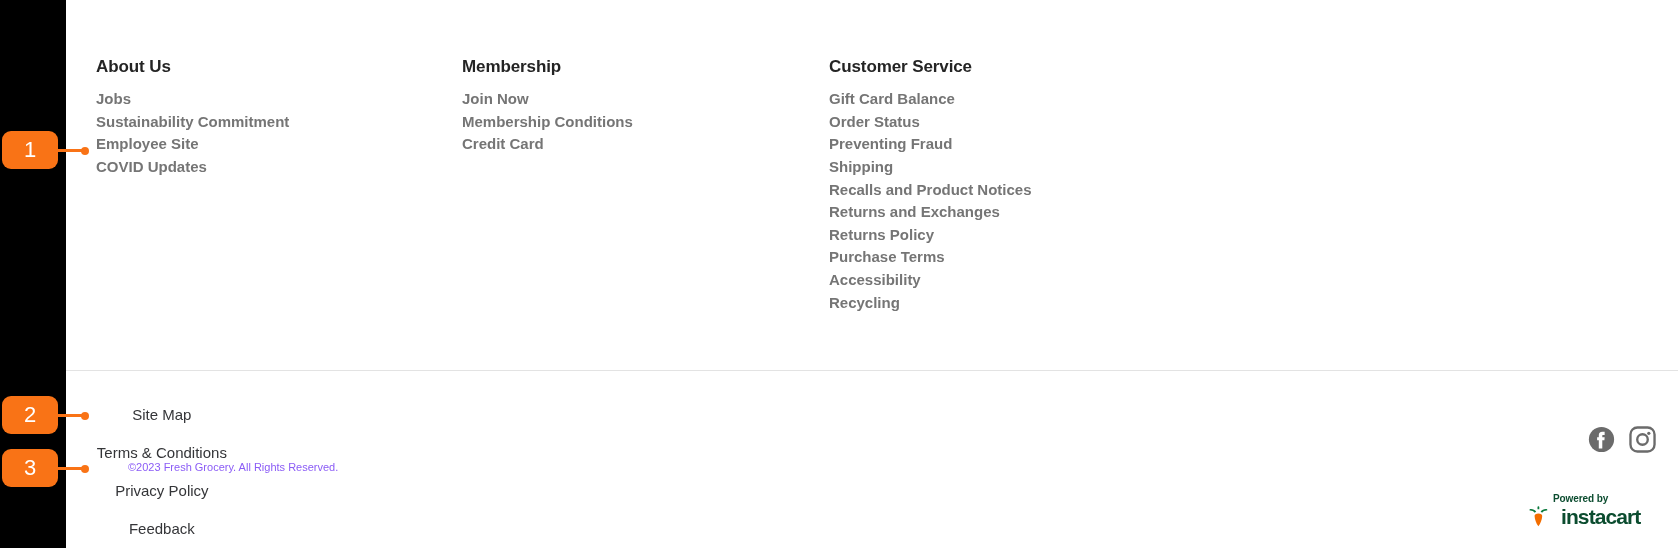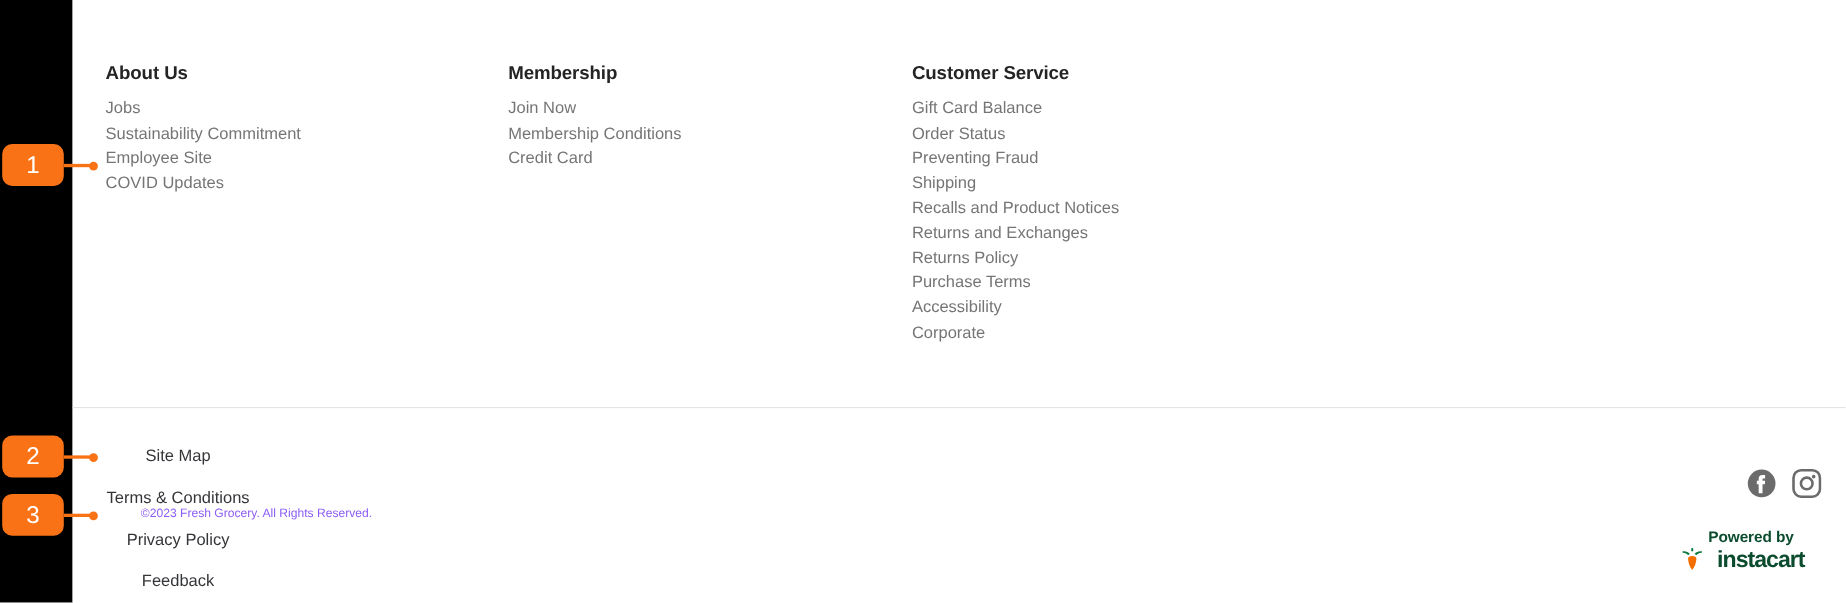--- a/index.html
+++ b/index.html
@@ -100,20 +100,21 @@
     line-height: 1.25;
   }
   .col-link {
     display: block;
     font-size: 15px;
     color: #757575;
     line-height: 22.6px;
     text-decoration: none;
     cursor: pointer;
     white-space: nowrap;
+    font-weight: bold;
   }
 
   
   .divider {
     position: absolute;
     left: 0;
     top: 370px;
     width: 1612px;
     height: 1px;
     background: #e3e3e3;
@@ -165,25 +166,25 @@
 
   
   .instacart {
     position: absolute;
     right: 22px;
     top: 477px;
     width: 128px;
     text-align: left;
   }
   .powered-by {
-    font-size: 14px;
+    font-size: 10px;
     font-weight: bold;
     color: #0b4c2f;
     letter-spacing: -0.1px;
-    margin: 4px 0 1px 25px;
+    margin: 16px 0 1px 25px;
     line-height: 1.1;
   }
   .instacart-mark {
     display: flex;
     align-items: center;
     gap: 12px;
   }
   .wordmark {
     font-size: 21px;
     font-weight: bold;
@@ -230,21 +231,21 @@
         <div class="col-title">Customer Service</div>
         <a class="col-link">Gift Card Balance</a>
         <a class="col-link">Order Status</a>
         <a class="col-link">Preventing Fraud</a>
         <a class="col-link">Shipping</a>
         <a class="col-link">Recalls and Product Notices</a>
         <a class="col-link">Returns and Exchanges</a>
         <a class="col-link">Returns Policy</a>
         <a class="col-link">Purchase Terms</a>
         <a class="col-link">Accessibility</a>
-        <a class="col-link">Corporate</a>
+        <a class="col-link">Recycling</a>
       </div>
 
 
     </div>
 
     <div class="divider"></div>
 
     <div class="legal-row">
       <a class="legal-link">Site Map</a>
       <a class="legal-link">Terms &amp; Conditions</a>

